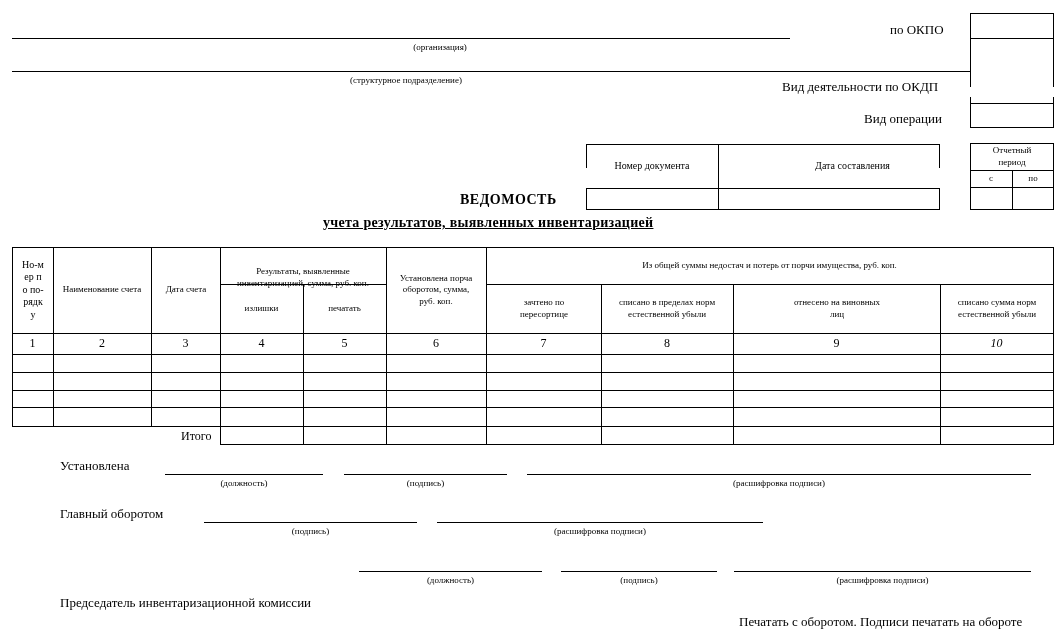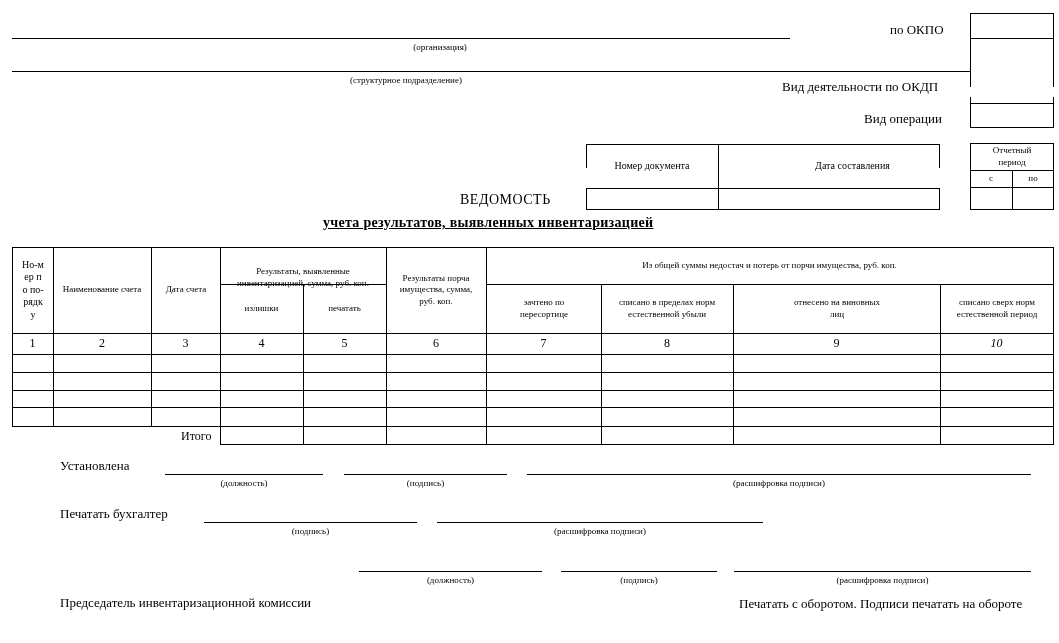--- a/index.html
+++ b/index.html
@@ -6,21 +6,21 @@
   html, body { width: 1059px; height: 643px; background: #ffffff; overflow: hidden; }
   body { position: relative; font-family: "Liberation Serif", "DejaVu Serif", serif; color: #000; }
   .abs { position: absolute; }
   .hline { position: absolute; height: 0; border-top: 1px solid #000; }
   .vline { position: absolute; width: 0; border-left: 1px solid #000; }
   .cap { position: absolute; font-size: 9px; text-align: center; white-space: nowrap; }
   .lbl { position: absolute; font-size: 13px; white-space: nowrap; }
   .box { position: absolute; border: 1px solid #000; }
   .cell-text { position: absolute; font-size: 9px; text-align: center; line-height: 1.25; display: flex; align-items: center; justify-content: center; }
   .num { position: absolute; font-size: 12px; text-align: center; display: flex; align-items: center; justify-content: center; }
-  .title1 { position: absolute; font-size: 14px; font-weight: normal; letter-spacing: 0.5px; }
+  .title1 { position: absolute; font-size: 14px; font-weight: bold; letter-spacing: 0.5px; }
   .title2 { position: absolute; font-size: 14px; font-weight: bold; letter-spacing: 0.3px; text-decoration: underline; }
   .field { position: absolute; background: transparent; }
 </style>
 </head>
 <body>
 
 <div class="hline" style="left:12px; top:38px; width:778px;"></div>
 <div class="cap" style="left:340px; top:42px; width:200px;">(организация)</div>
 
 <div class="hline" style="left:12px; top:71px; width:958px;"></div>
@@ -95,26 +95,26 @@
   <div class="vline" style="left:733px; top:284px; height:160px;"></div>
   <div class="vline" style="left:940px; top:284px; height:160px;"></div>
   <div class="vline" style="left:1053px; top:247px; height:197px;"></div>
 
   <div class="cell-text" style="left:22px; top:247px; width:22px; height:86px; font-size:10px; word-break:break-all;">Но-мер по по-рядку</div>
   <div class="cell-text" style="left:62px; top:247px; width:80px; height:86px;">Наименование счета</div>
   <div class="cell-text" style="left:163px; top:247px; width:46px; height:86px;">Дата счета</div>
   <div class="cell-text" style="left:226px; top:247px; width:154px; height:37px;margin-top:12px;">Результаты, выявленные инвентаризацией, сумма, руб. коп.</div>
   <div class="cell-text" style="left:220px; top:284px; width:83px; height:49px;text-align:right;">излишки</div>
   <div class="cell-text" style="left:303px; top:284px; width:83px; height:49px;">печатать</div>
-  <div class="cell-text" style="left:396px; top:247px; width:80px; height:86px;">Результаты порча имущества, сумма, руб. коп.</div>
+  <div class="cell-text" style="left:396px; top:247px; width:80px; height:86px;">Установлена порча оборотом, сумма, руб. коп.</div>
   <div class="cell-text" style="left:486px; top:247px; width:567px; height:37px;">Из общей суммы недостач и потерь от порчи имущества, руб. коп.</div>
   <div class="cell-text" style="left:500px; top:284px; width:88px; height:49px;">зачтено по пересортице</div>
   <div class="cell-text" style="left:604px; top:284px; width:126px; height:49px;text-align:center;">списано в пределах норм естественной убыли</div>
   <div class="cell-text" style="left:790px; top:284px; width:94px; height:49px;">отнесено на виновных лиц</div>
-  <div class="cell-text" style="left:943px; top:284px; width:108px; height:49px;">списано сверх норм естественной период</div>
+  <div class="cell-text" style="left:943px; top:284px; width:108px; height:49px;">списано сумма норм естественной убыли</div>
 
   <div class="num" style="left:12px; top:333px; width:41px; height:21px;">1</div>
   <div class="num" style="left:53px; top:333px; width:98px; height:21px;">2</div>
   <div class="num" style="left:151px; top:333px; width:69px; height:21px;">3</div>
   <div class="num" style="left:220px; top:333px; width:83px; height:21px;">4</div>
   <div class="num" style="left:303px; top:333px; width:83px; height:21px;">5</div>
   <div class="num" style="left:386px; top:333px; width:100px; height:21px;">6</div>
   <div class="num" style="left:486px; top:333px; width:115px; height:21px;">7</div>
   <div class="num" style="left:601px; top:333px; width:132px; height:21px;">8</div>
   <div class="num" style="left:733px; top:333px; width:207px; height:21px;">9</div>
@@ -133,30 +133,30 @@
   <div class="lbl" style="left:60px; top:458px;">Установлена</div>
   <div class="hline" style="left:165px; top:474px; width:158px;"></div>
   <div class="hline" style="left:344px; top:474px; width:163px;"></div>
   <div class="hline" style="left:527px; top:474px; width:504px;"></div>
   <div class="cap" style="left:165px; top:478px; width:158px;">(должность)</div>
   <div class="cap" style="left:344px; top:478px; width:163px;">(подпись)</div>
   <div class="cap" style="left:527px; top:478px; width:504px;">(расшифровка подписи)</div>
 </div>
 
 <div>
-  <div class="lbl" style="left:60px; top:506px;">Печатать бухгалтер</div>
+  <div class="lbl" style="left:60px; top:506px;">Главный оборотом</div>
   <div class="hline" style="left:204px; top:522px; width:213px;"></div>
   <div class="hline" style="left:437px; top:522px; width:326px;"></div>
   <div class="cap" style="left:204px; top:526px; width:213px;">(подпись)</div>
   <div class="cap" style="left:437px; top:526px; width:326px;">(расшифровка подписи)</div>
 </div>
 
 <div>
   <div class="lbl" style="left:60px; top:555px;margin-top:40px;">Председатель инвентаризационной комиссии</div>
   <div class="hline" style="left:359px; top:571px; width:183px;"></div>
   <div class="hline" style="left:561px; top:571px; width:156px;"></div>
   <div class="hline" style="left:734px; top:571px; width:297px;"></div>
   <div class="cap" style="left:359px; top:575px; width:183px;">(должность)</div>
   <div class="cap" style="left:561px; top:575px; width:156px;">(подпись)</div>
   <div class="cap" style="left:734px; top:575px; width:297px;">(расшифровка подписи)</div>
 </div>
 
-<div class="lbl" style="left:739px; top:596px; font-size:13px;">Печатать с оборотом. Подписи печатать на обороте</div>
+<div class="lbl" style="left:739px; top:614px; font-size:13px;">Печатать с оборотом. Подписи печатать на обороте</div>
 
 </body></html>

